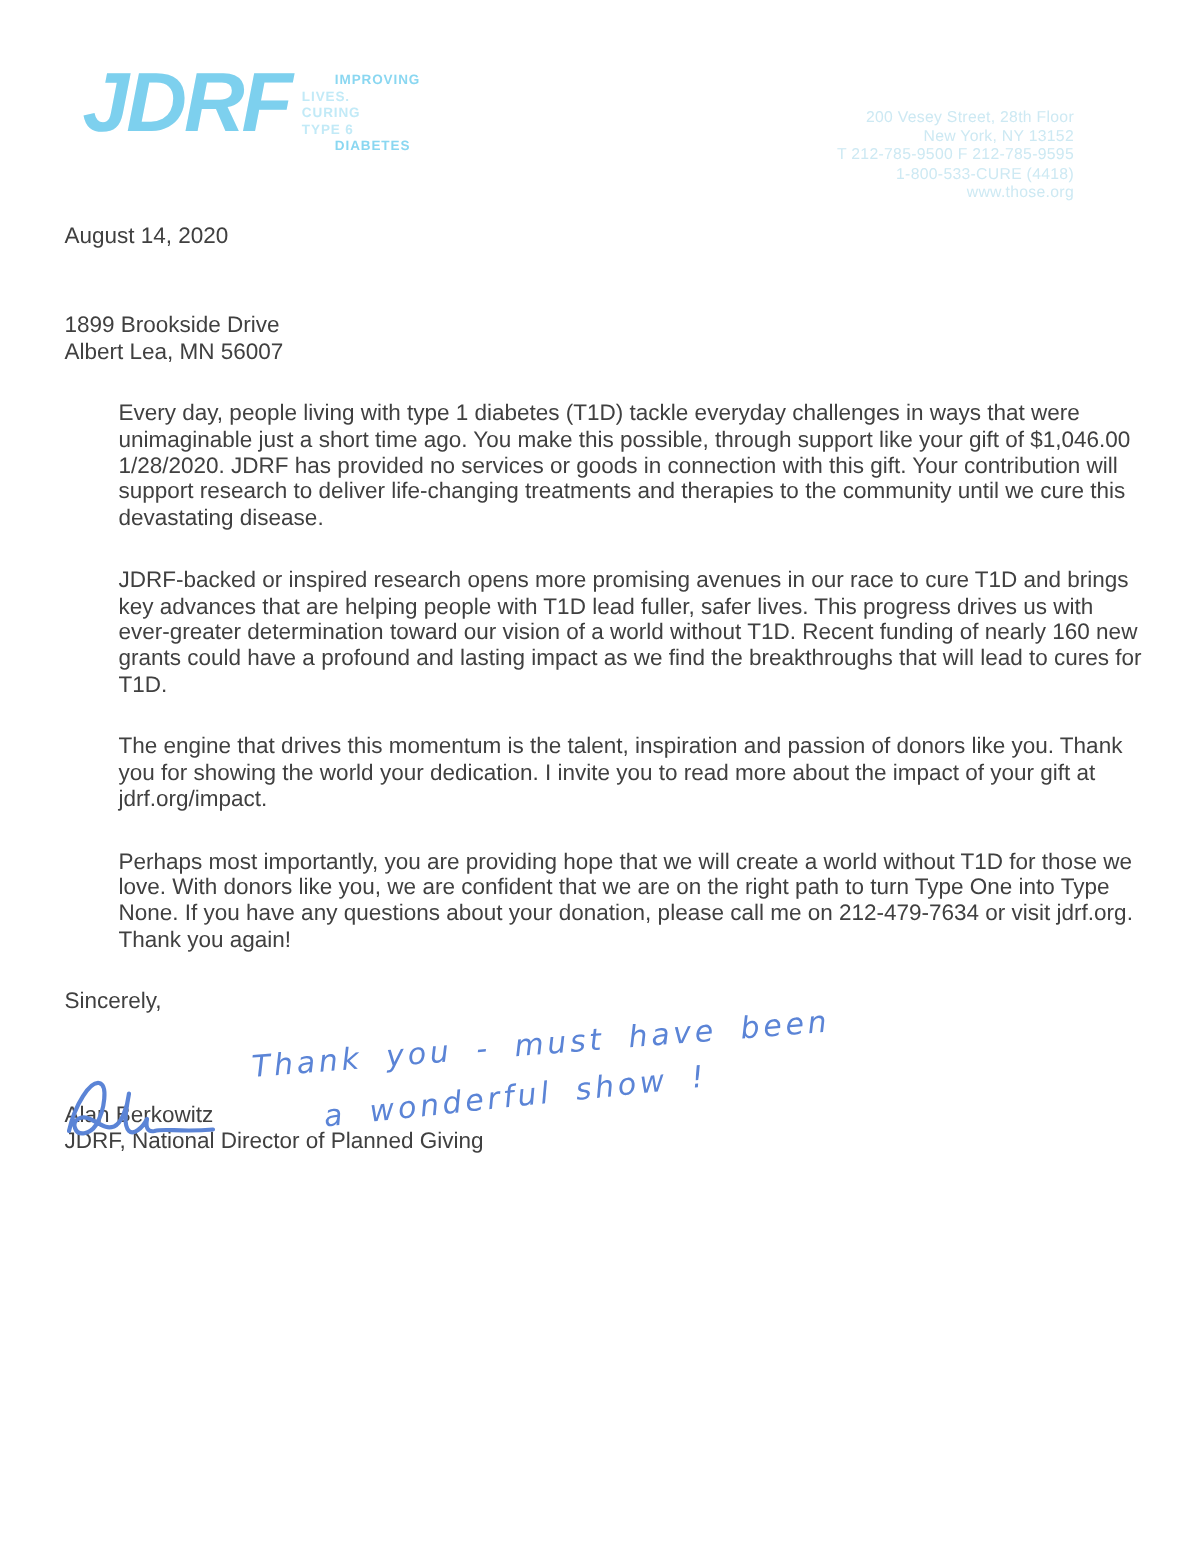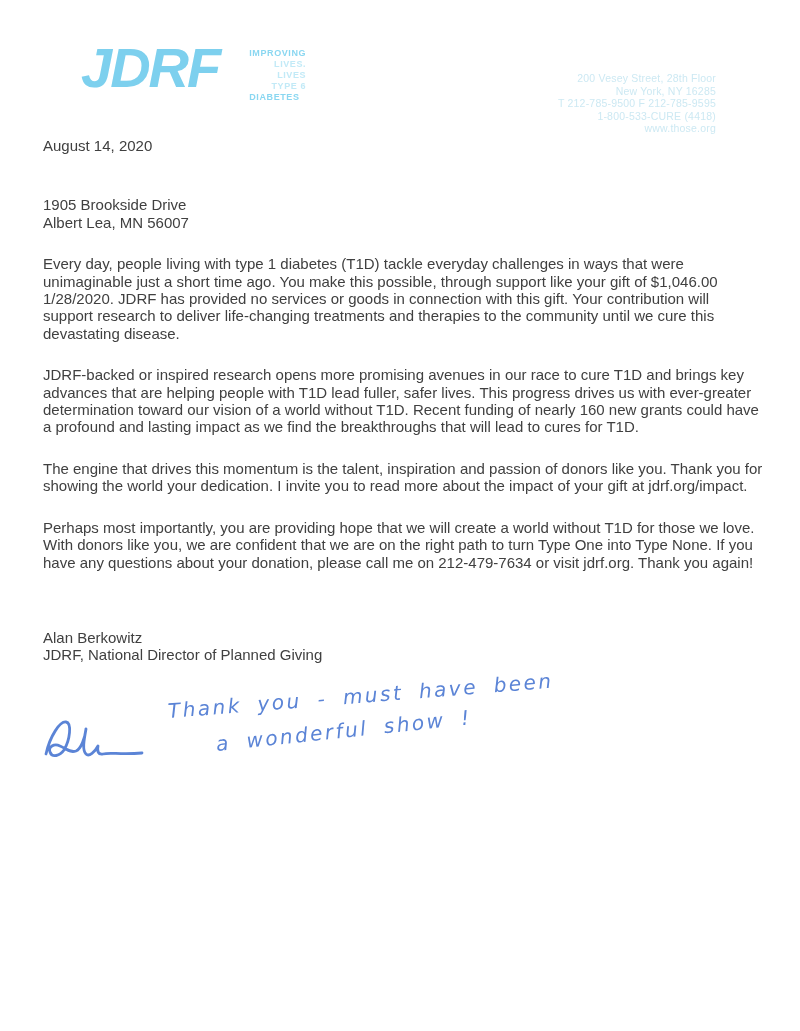--- a/index.html
+++ b/index.html
@@ -21,58 +21,57 @@
     display: flex;
     align-items: flex-start;
   }
   .logo-word {
     font-size: 56px;
     line-height: 52px;
     font-weight: bold;
     font-style: italic;
     letter-spacing: -2px;
     color: #7dd0ee;
-    margin-left: 26px;
   }
   .logo-tagline {
     margin-left: 8px;
     margin-top: 6px;
     font-size: 9px;
     line-height: 11px;
     font-weight: bold;
     letter-spacing: 0.6px;
     color: #a9e2f5;
   }
   .logo-tagline .tag-strong { color: #8ad7f1; padding-left: 22px; }
-  .logo-tagline .tag-light  { color: #c2eaf7; text-align: right; }
+  .logo-tagline .tag-light  { color: #c2eaf7; }
 
   .hq-address {
     position: absolute;
     left: 558px;
     top: 72px;
     font-size: 10.5px;
     line-height: 12.5px;
     color: #cde9f3;
     letter-spacing: 0.2px;
     text-align: right;
   }
 
   
   .letter-body {
     position: absolute;
-    top: 0;
+    top: 12px;
     left: 43px;
     right: 37px;
     font-size: 15px;
     line-height: 17.4px;
   }
   .date       { margin-top: 137px; }
   .recipient  { margin-top: 42px; }
   .salutation { margin-top: 20px; }
-  .para       { margin-top: 24px; }
+  .para       { margin-top: 24px; margin-left: 36px; }
   .closing    { margin-top: 24px; }
   .signer-name  { margin-top: 58px; }
   .signer-title { margin-top: 0; }
 
   
   .signature-svg {
     position: absolute;
     left: 40px;
     top: 710px;
   }
@@ -101,48 +100,49 @@
 </head>
 <body>
 
 <div class="page">
 
   <div class="logo-block">
     <div class="logo-word">JDRF</div>
     <div class="logo-tagline">
       <div class="tag-strong">IMPROVING</div>
       <div class="tag-light">LIVES.</div>
-      <div class="tag-light">LIVES</div>
+      <div class="tag-light">CURING</div>
       <div class="tag-light">TYPE 6</div>
       <div class="tag-strong">DIABETES</div>
     </div>
   </div>
 
   <div class="hq-address">
     <div>200 Vesey Street, 28th Floor</div>
-    <div>New York, NY 16285</div>
+    <div>New York, NY 13152</div>
     <div>T 212-785-9500 F 212-785-9595</div>
     <div>1-800-533-CURE (4418)</div>
     <div>www.those.org</div>
   </div>
 
   <div class="letter-body">
     <div class="date">August 14, 2020</div>
 
     <div class="recipient">
-      <div>1905 Brookside Drive</div>
+      <div>1899 Brookside Drive</div>
       <div>Albert Lea, MN 56007</div>
     </div>
 
 
     <div class="para">Every day, people living with type 1 diabetes (T1D) tackle everyday challenges in ways that were unimaginable just a short time ago. You make this possible, through support like your gift of $1,046.00 1/28/2020. JDRF has provided no services or goods in connection with this gift. Your contribution will support research to deliver life-changing treatments and therapies to the community until we cure this devastating disease.</div>
     <div class="para">JDRF-backed or inspired research opens more promising avenues in our race to cure T1D and brings key advances that are helping people with T1D lead fuller, safer lives. This progress drives us with ever-greater determination toward our vision of a world without T1D. Recent funding of nearly 160 new grants could have a profound and lasting impact as we find the breakthroughs that will lead to cures for T1D.</div>
     <div class="para">The engine that drives this momentum is the talent, inspiration and passion of donors like you. Thank you for showing the world your dedication. I invite you to read more about the impact of your gift at jdrf.org/impact.</div>
     <div class="para">Perhaps most importantly, you are providing hope that we will create a world without T1D for those we love. With donors like you, we are confident that we are on the right path to turn Type One into Type None. If you have any questions about your donation, please call me on 212-479-7634 or visit jdrf.org. Thank you again!</div>
 
+    <div class="closing">Sincerely,</div>
 
     <div class="signer-name">Alan Berkowitz</div>
     <div class="signer-title">JDRF, National Director of Planned Giving</div>
   </div>
 
   <svg class="signature-svg" width="120" height="60" viewBox="0 0 120 60" aria-hidden="true">
     <path d="M6 44 C10 26 20 11 26 12 C32 13 30 30 24 40 C20 46 12 48 10 42 C8 37 14 33 20 36 C27 39 30 43 36 41 C41 39 45 28 46 19 C44 30 42 40 46 44 C49 47 55 42 58 36 C57 41 58 45 63 44 C70 42 80 45 102 43" stroke="#5b84d6" stroke-width="2.8" fill="none" stroke-linecap="round" stroke-linejoin="round"></path>
   </svg>
 
   <div class="hand-note">

